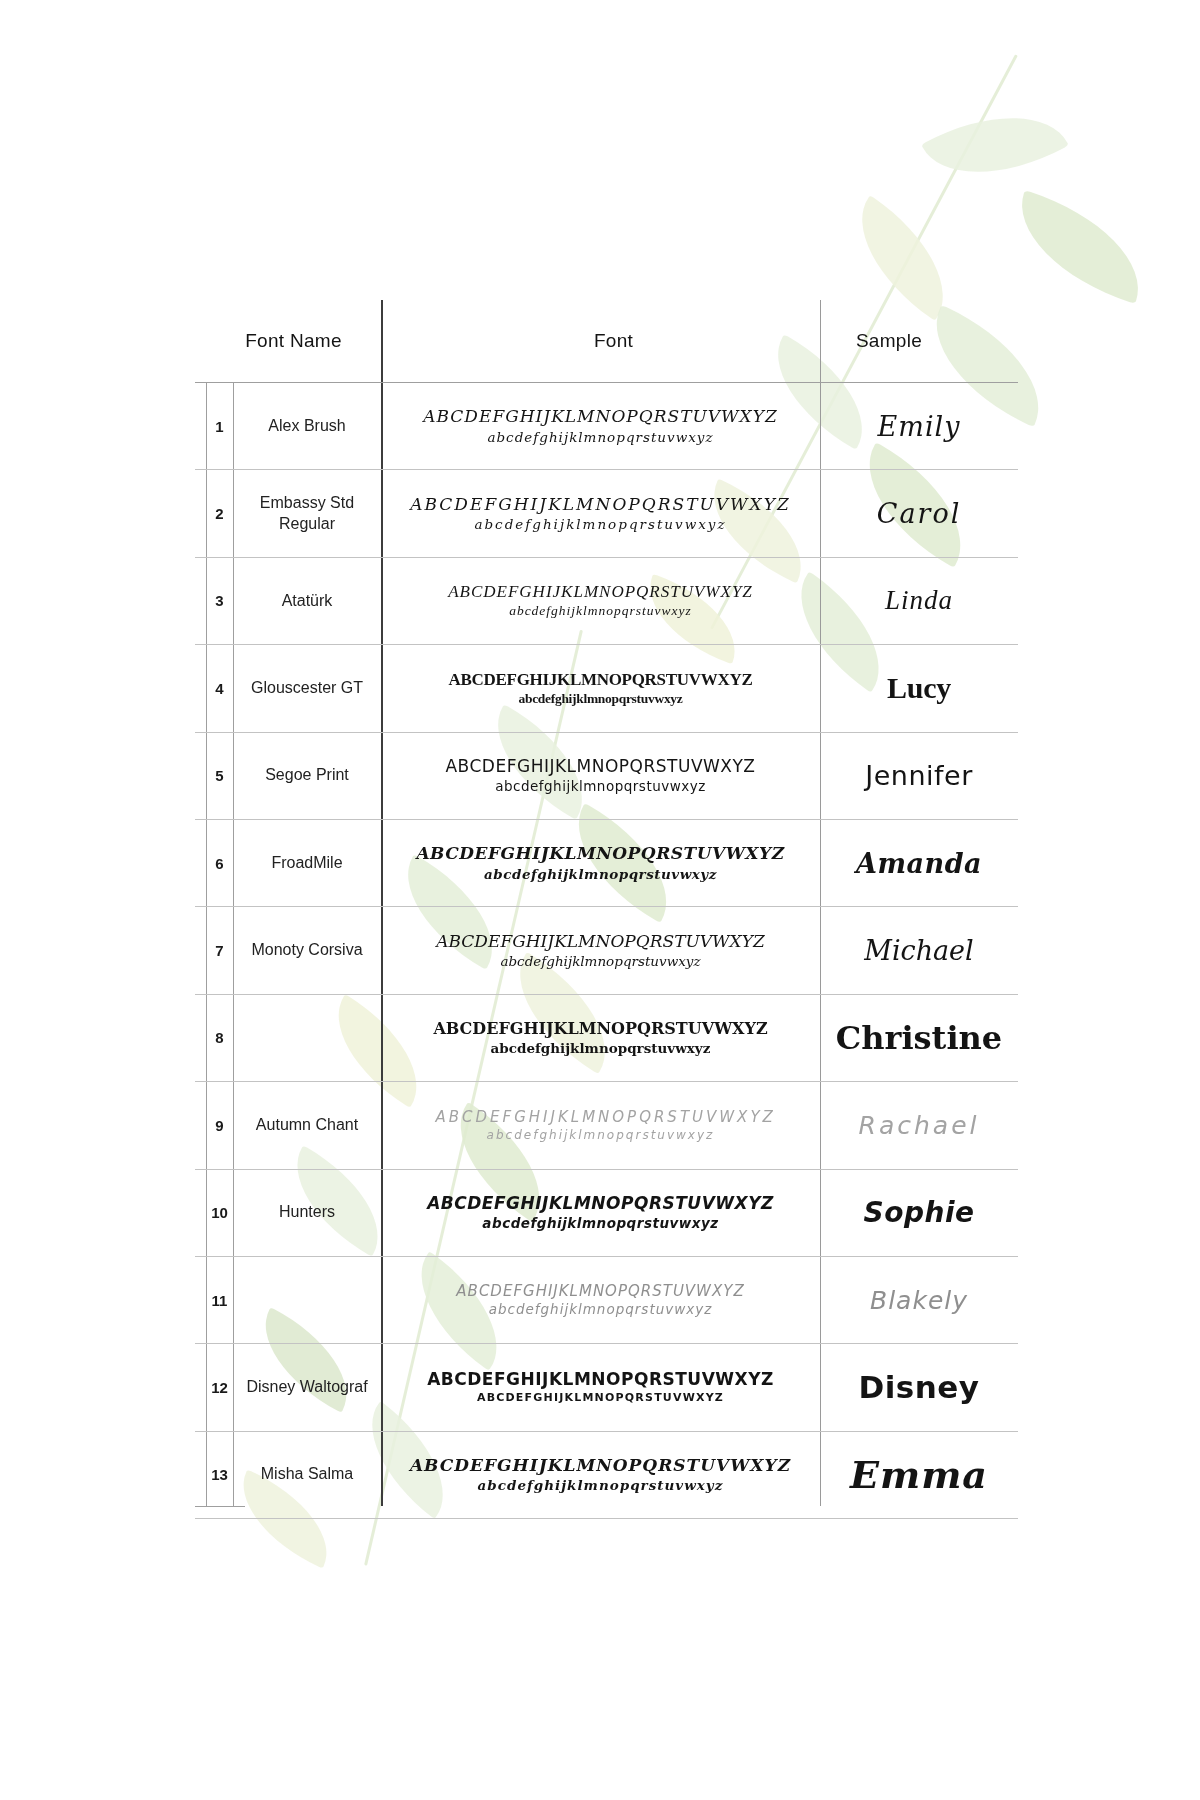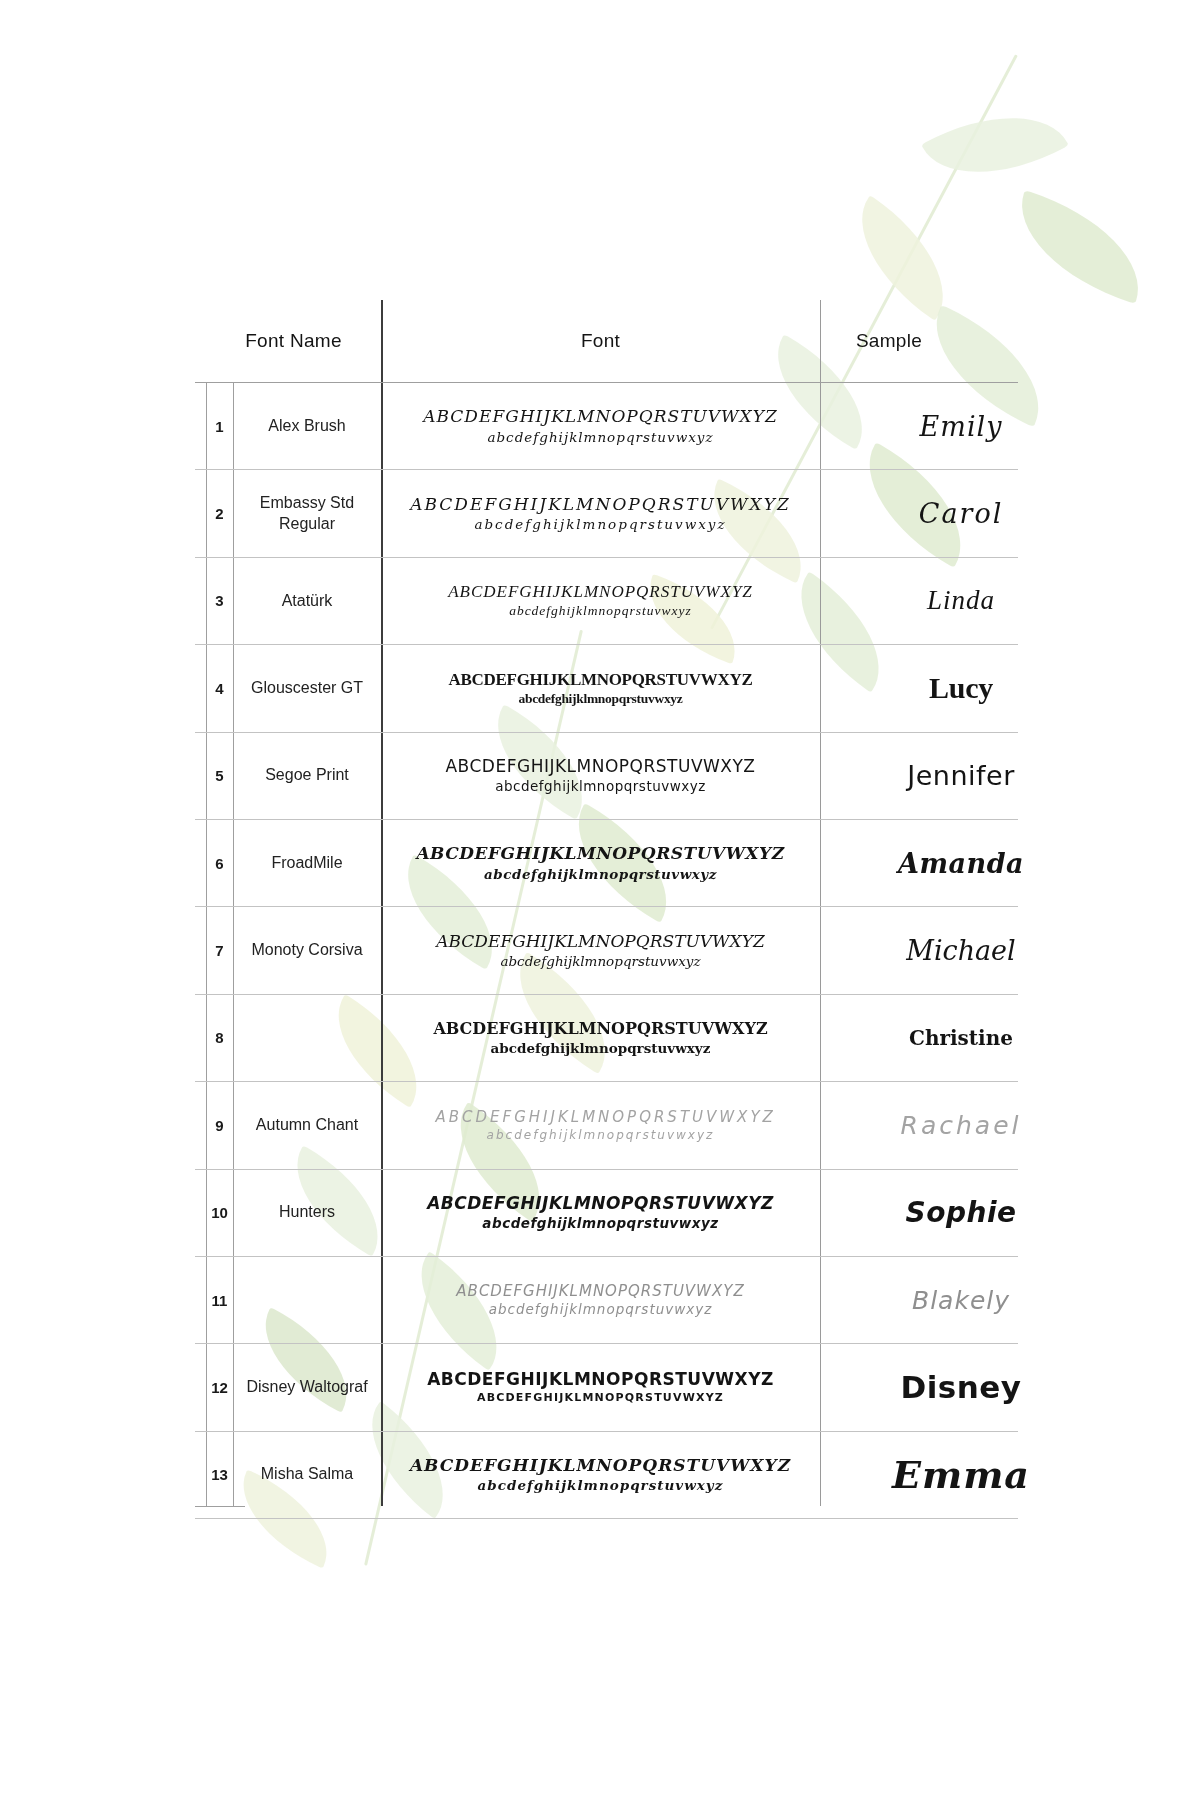--- a/index.html
+++ b/index.html
@@ -10,35 +10,35 @@
   
   .wm{position:absolute;inset:0;z-index:0;}
   .leaf{position:absolute;border-radius:4% 100% 4% 100%;opacity:.85;}
   .stem{position:absolute;width:3px;border-radius:3px;opacity:.9;}
   
   .tbl{position:absolute;left:206px;top:300px;width:812px;height:1206px;z-index:1;}
   .hdr{position:absolute;left:0;top:0;width:812px;height:82px;}
   .h{position:absolute;top:0;height:82px;line-height:82px;text-align:center;
      font-weight:normal;font-size:19px;letter-spacing:.3px;color:#141414;}
   .h-name{left:0;width:175px;}
-  .h-font{left:175px;width:439px;}
+  .h-font{left:175px;width:439px;padding-left:13px;}
   .h-sample{left:584px;width:198px;}
   .vline{position:absolute;top:0;height:1206px;}
   .v1{left:175px;width:2px;background:#3c3c3c;}
   .v2{left:614px;width:1px;background:#9a9a9a;}
   .numline{position:absolute;top:82px;height:1124px;width:1px;background:#9f9f9f;}
   .nl-l{left:0;}
   .nl-r{left:27px;}
   .rows{position:absolute;left:-11px;top:82px;width:823px;border-top:1px solid #9f9f9f;}
   .row{position:relative;height:86.4px;border-bottom:1px solid #c3c3c3;}
   .cell{position:absolute;top:0;height:100%;display:flex;align-items:center;justify-content:center;}
   .c-num{left:11px;width:27px;font-weight:bold;font-size:15px;color:#1a1a1a;}
   .c-name{left:38px;width:148px;font-size:16px;text-align:center;line-height:1.3;color:#222;}
   .c-font{left:186px;width:439px;flex-direction:column;text-align:right;color:#141414;}
-  .c-sample{left:625px;width:198px;font-size:27px;color:#141414;text-align:left;padding-left:42px;}
+  .c-sample{left:625px;width:198px;font-size:27px;color:#141414;text-align:left;}
   .spec-upper{font-size:17px;line-height:1.25;}
   .spec-lower{font-size:13.5px;line-height:1.35;}
   .tick{position:absolute;left:-11px;top:1206px;width:50px;height:1px;background:#9f9f9f;}
   
   .s-script-fine,.s-script-formal,.s-script-casual,.s-script-italic-serif,
   .s-script-bold,.s-script-chunky{font-family:"DejaVu Serif", serif;font-style:italic;}
   .s-script-fine{letter-spacing:1px;}
   .s-script-formal{letter-spacing:2px;}
   .s-script-casual{font-family:"Liberation Serif", serif;letter-spacing:1px;}
   .s-script-bold{font-weight:bold;letter-spacing:.5px;}
@@ -52,21 +52,21 @@
   .s-disney{font-family:"DejaVu Sans", sans-serif;font-weight:bold;letter-spacing:.5px;}
   
   .c-font.s-monoline-thin .spec-upper{font-size:15px;max-width:330px;margin:0 auto;}
   .c-font.s-monoline-thin .spec-lower{font-size:12px;letter-spacing:2px;}
   .c-font.s-signature-thin .spec-upper{font-size:15px;}
   .c-font.s-disney .spec-lower{text-transform:uppercase;font-size:11px;letter-spacing:1.2px;}
   .c-font.s-blackletter .spec-upper{font-size:16px;}
   .c-font.s-serif-condensed .spec-upper{font-size:17px;}
   
   .c-sample.s-serif-condensed{font-size:30px;font-style:normal;}
-  .c-sample.s-blackletter{font-size:20px;font-style:normal;}
+  .c-sample.s-blackletter{font-size:32px;font-style:normal;}
   .c-sample.s-monoline-thin{font-size:25px;}
   .c-sample.s-signature-thin{font-size:25px;}
   .c-sample.s-disney{font-size:31px;}
   .c-sample.s-script-chunky{font-size:38px;}
   .c-sample.s-brush-bold{font-size:28px;}
 </style>
 </head>
 <body>
 
 <div class="wm">

